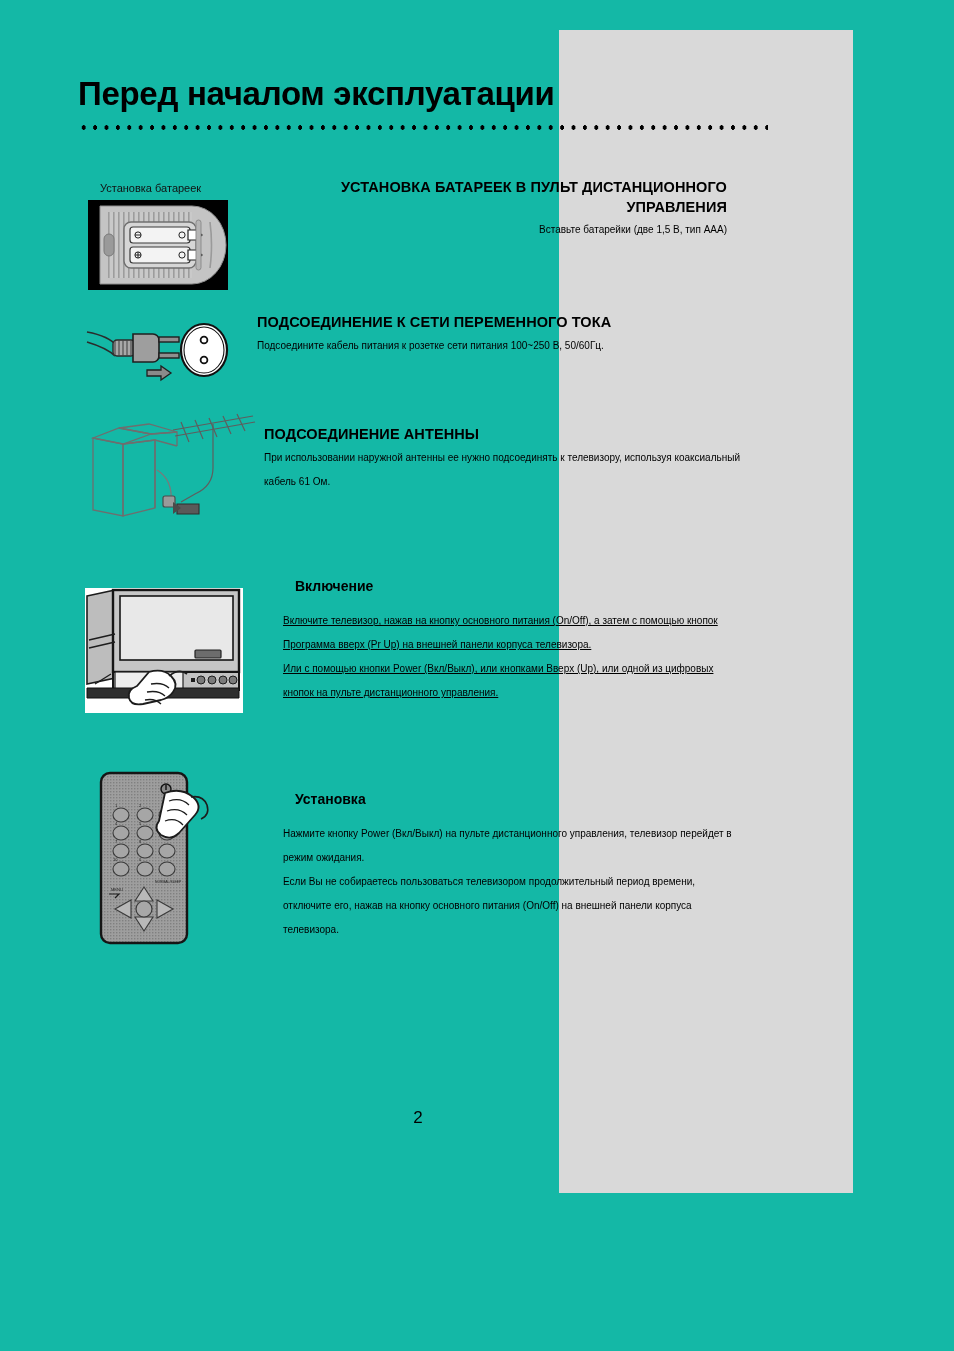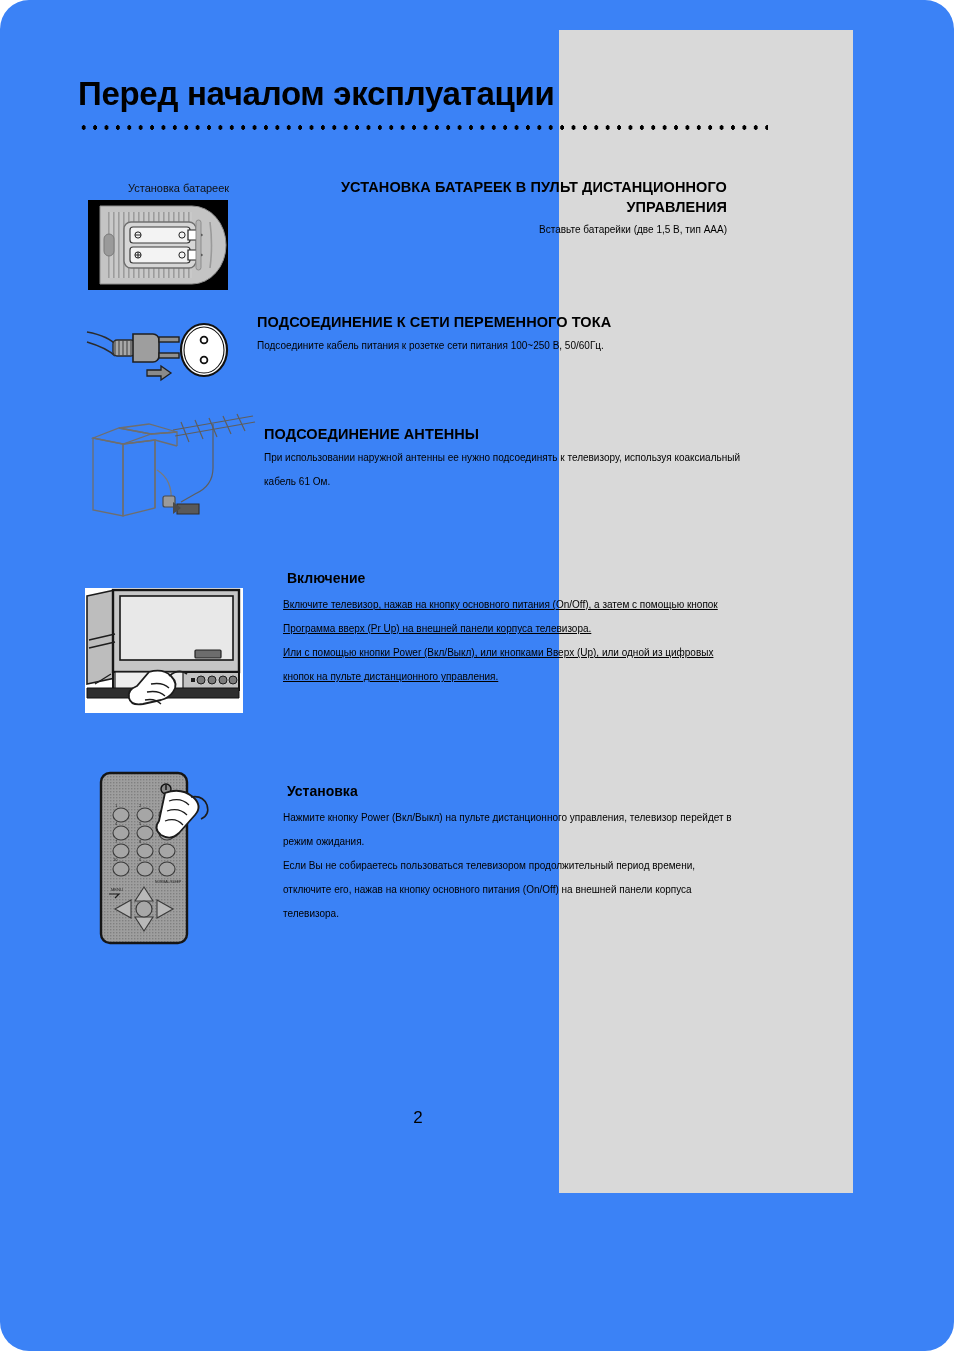--- a/index.html
+++ b/index.html
@@ -9,22 +9,21 @@
   }
   body {
     font-family: "Liberation Sans", sans-serif;
     -webkit-font-smoothing: antialiased;
   }
   #page {
     position: relative;
     width: 954px;
     height: 1351px;
     overflow: hidden;
-    background: #3b82f6;
-    border-radius: 29px;
+    background: #14b8a6;
   }
   
   #gray-band {
     position: absolute;
     left: 559px;
     top: 30px;
     width: 294px;
     height: 1163px;
     background: #d9d9d9;
     z-index: 0;
@@ -73,21 +72,21 @@
     font-size: 10px;
     color: #000;
     line-height: 24px;
     margin: 0;
   }
   .sub-block { padding-left: 26px; }
   .sub-heading {
     font-size: 14px;
     font-weight: bold;
     line-height: 22px;
-    margin: 4px;
+    margin: 12px;
   }
   .caption {
     position: absolute;
     font-size: 11px;
     color: #111;
     white-space: nowrap;
   }
   
   .illus { position: absolute; }
   .illus svg { display: block; }
@@ -108,21 +107,21 @@
 
 <div id="page">
 
   <div id="gray-band"></div>
 
   <div class="layer">
 
     <div id="page-title">Перед началом эксплуатации</div>
     <div id="title-rule"></div>
 
-    <div class="caption" style="left:128px; top:182px;">Установка батареек</div>
+    <div class="caption" style="left:100px; top:182px;">Установка батареек</div>
 
     <div class="illus" style="left:88px; top:200px;">
       <svg width="140" height="90" viewBox="0 0 140 90">
         <defs>
           <pattern id="ribs" width="5" height="6" patternUnits="userSpaceOnUse">
             <rect width="5" height="6" fill="#c9c9c9"></rect>
             <rect width="1.6" height="6" fill="#9d9d9d"></rect>
           </pattern>
         </defs>
         <rect x="0" y="0" width="140" height="90" fill="#000000"></rect>

